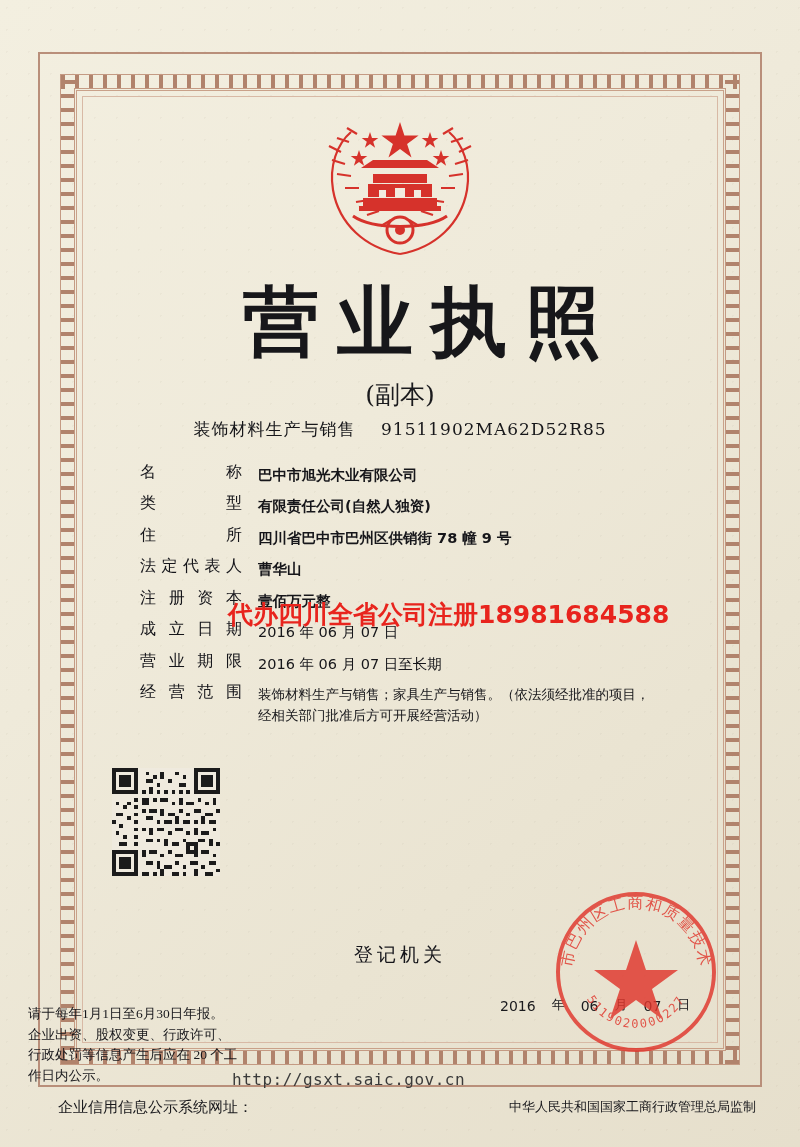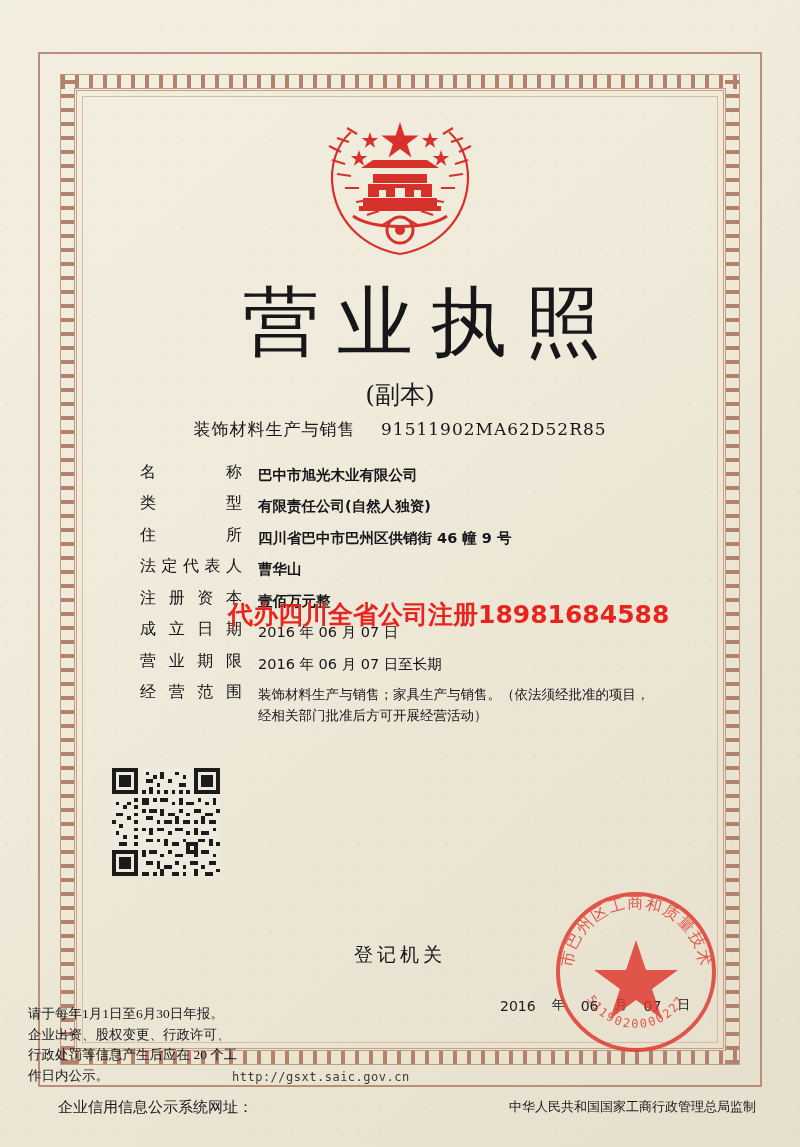--- a/index.html
+++ b/index.html
@@ -73,21 +73,21 @@
   }
 
   
   .main-title {
     position: absolute;
     top: 272px;
     left: 0; right: 0;
     text-align: center;
     font-family: "DejaVu Serif", serif;
     font-size: 76px;
-    font-weight: normal;
+    font-weight: bold;
     letter-spacing: 18px;
     text-indent: 18px;
     color: #17171a;
     padding-left: 44px;
   }
   .sub-title {
     position: absolute;
     top: 378px;
     left: 0; right: 0;
     text-align: center;
@@ -218,21 +218,21 @@
     top: 1098px;
     font-family: Liberation Serif, serif;
     font-size: 15px;
     color: #18181c;
   }
   .site-url {
     position: absolute;
     left: 232px;
     top: 1070px;
     font-family: "DejaVu Sans Mono", monospace;
-    font-size: 12px;
+    font-size: 16px;
     color: #3a3a3a;
     letter-spacing: .5px;
   }
   .issuer {
     position: absolute;
     right: 44px;
     top: 1098px;
     font-family: "DejaVu Sans", sans-serif;
     font-size: 13px;
     color: #18181c;
@@ -322,21 +322,21 @@
           <span>型</span>
         </div>
       <div class="field-value">有限责任公司(自然人独资)</div>
     </div>
 
     <div class="field-row">
       <div class="field-label">
           <span>住</span>
           <span>所</span>
         </div>
-      <div class="field-value">四川省巴中市巴州区供销街 46 幢 9 号</div>
+      <div class="field-value">四川省巴中市巴州区供销街 78 幢 9 号</div>
     </div>
 
     <div class="field-row">
       <div class="field-label">
           <span>法</span>
           <span>定</span>
           <span>代</span>
           <span>表</span>
           <span>人</span>
         </div>

